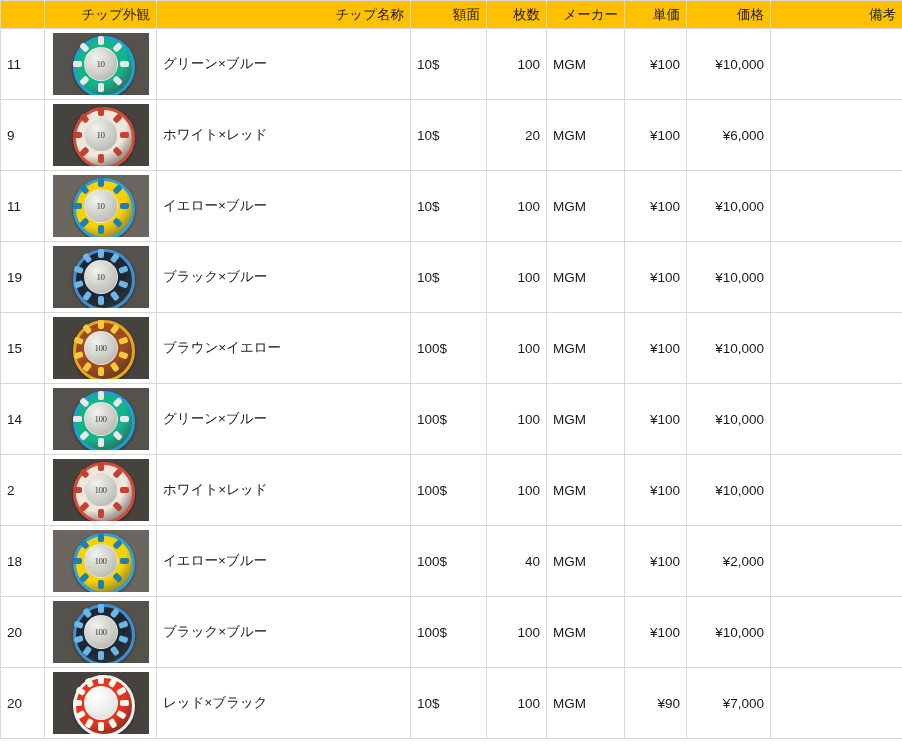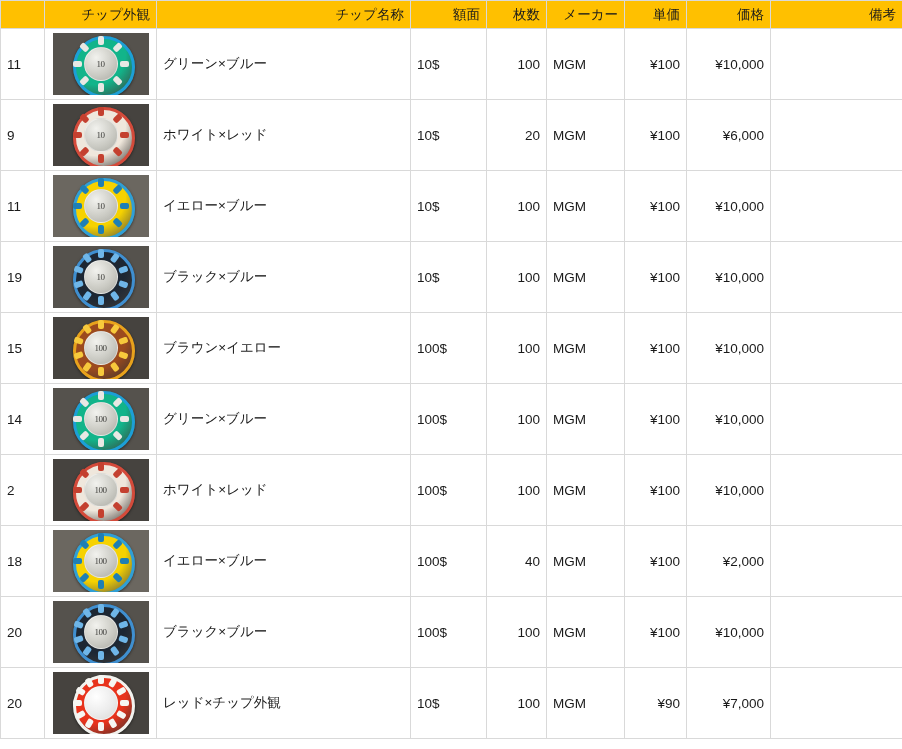--- a/index.html
+++ b/index.html
@@ -463,21 +463,21 @@
                 <span style="background: rgb(246, 246, 242); transform: rotate(270deg);"></span>
                 <span style="background: rgb(246, 246, 242); transform: rotate(300deg);"></span>
                 <span style="background: rgb(246, 246, 242); transform: rotate(330deg);"></span>
               </div>
             </div>
             <div class="chip-inner" style="background: radial-gradient(circle at 35% 30%, rgb(255, 255, 255) 0%, rgb(236, 236, 236) 55%, rgb(216, 216, 212) 100%);">
               <div class="chip-face"></div>
             </div>
           </div>
         </td>
-        <td class="name-cell">レッド×チップ外観</td>
+        <td class="name-cell">レッド×ブラック</td>
         <td class="denom-cell">10$</td>
         <td class="count-cell">100</td>
         <td class="maker-cell">MGM</td>
         <td class="unit-cell">¥90</td>
         <td class="price-cell">¥7,000</td>
         <td class="remarks-cell"></td>
       </tr>
     </tbody>
 </table>
 

